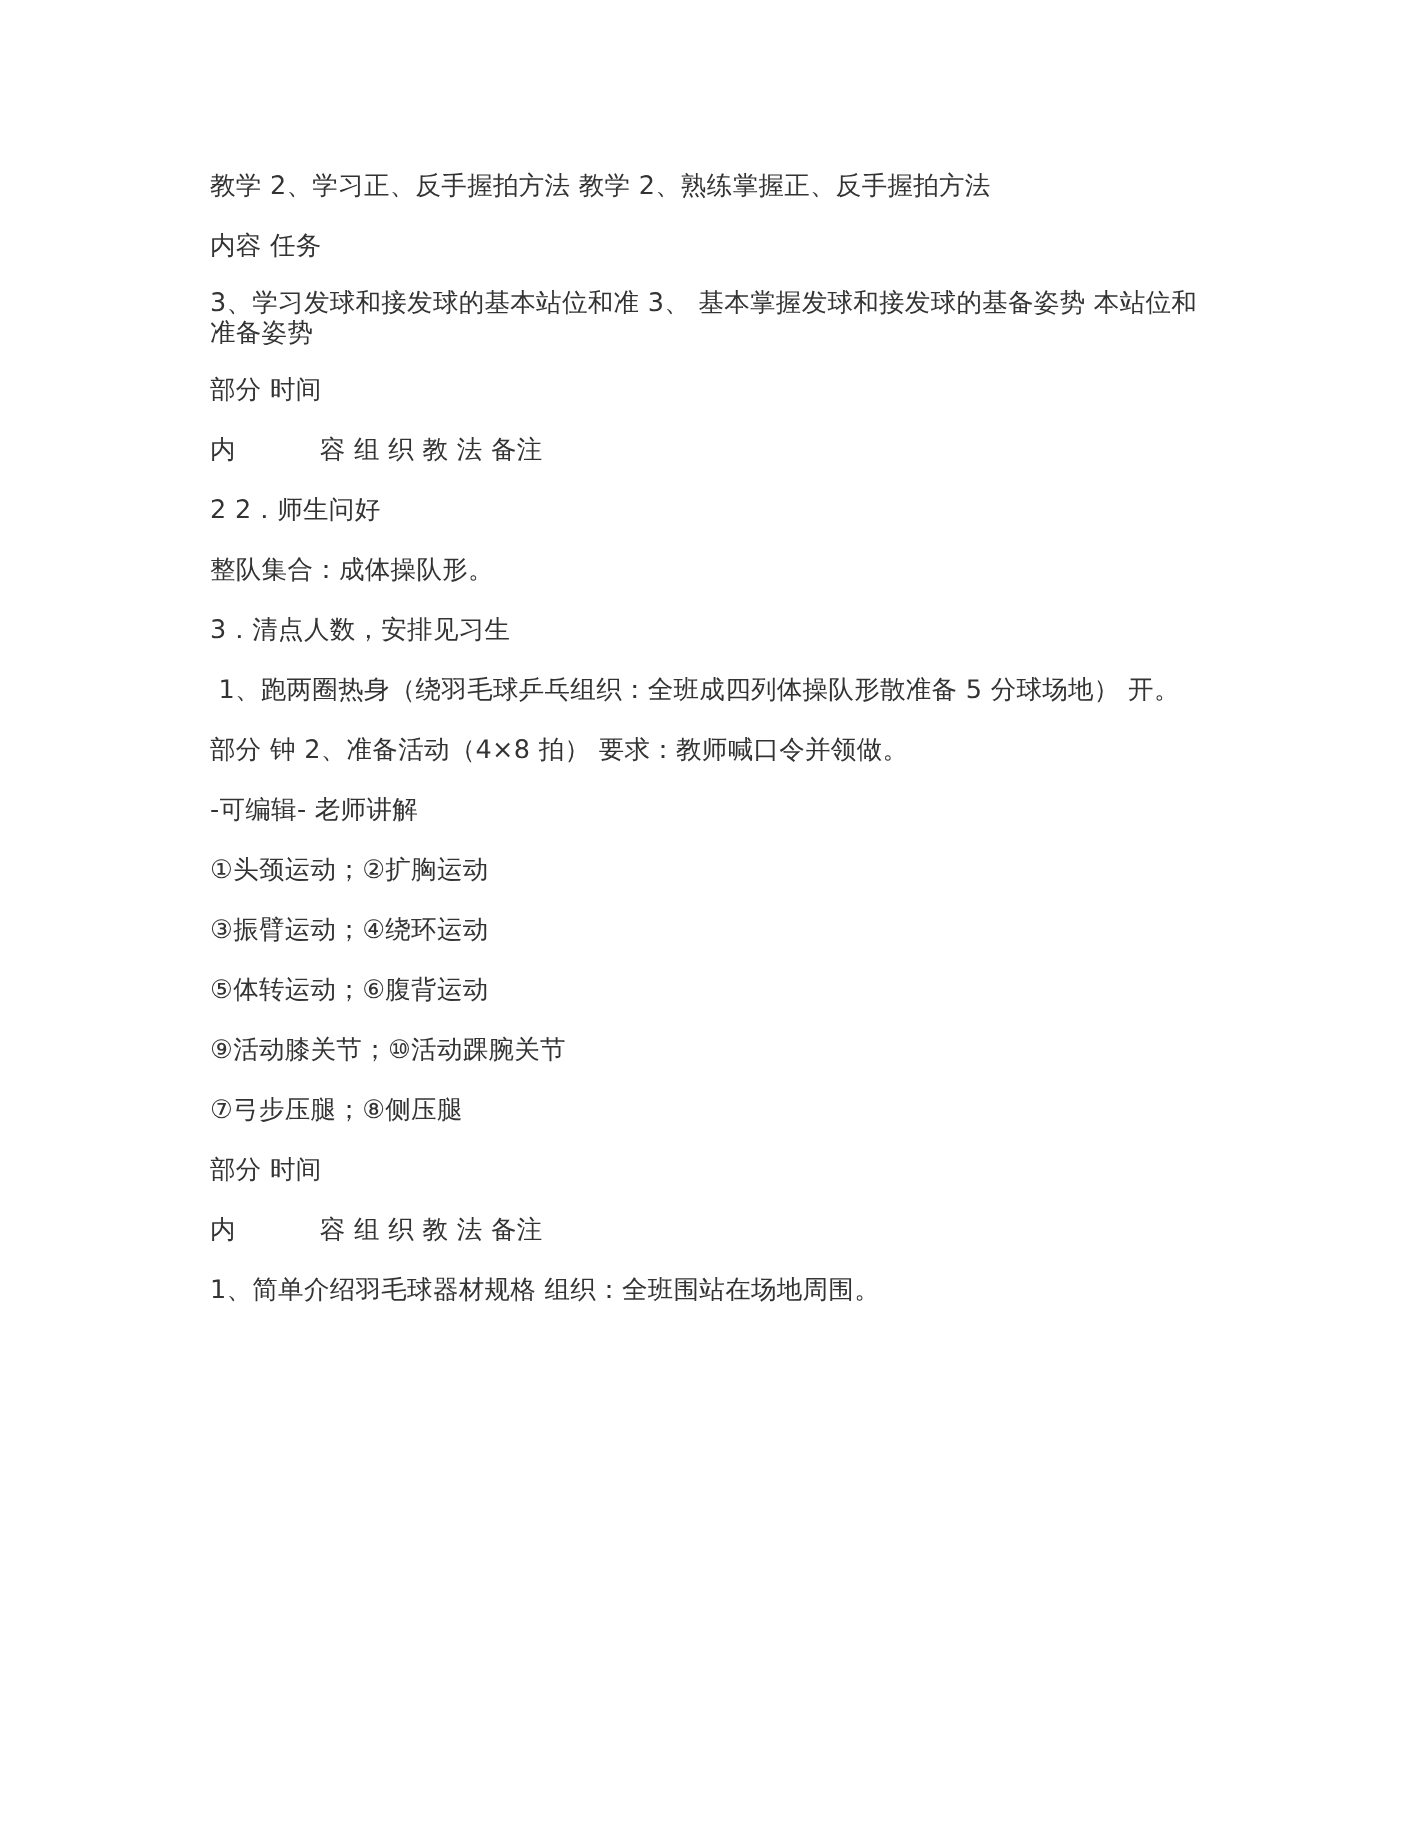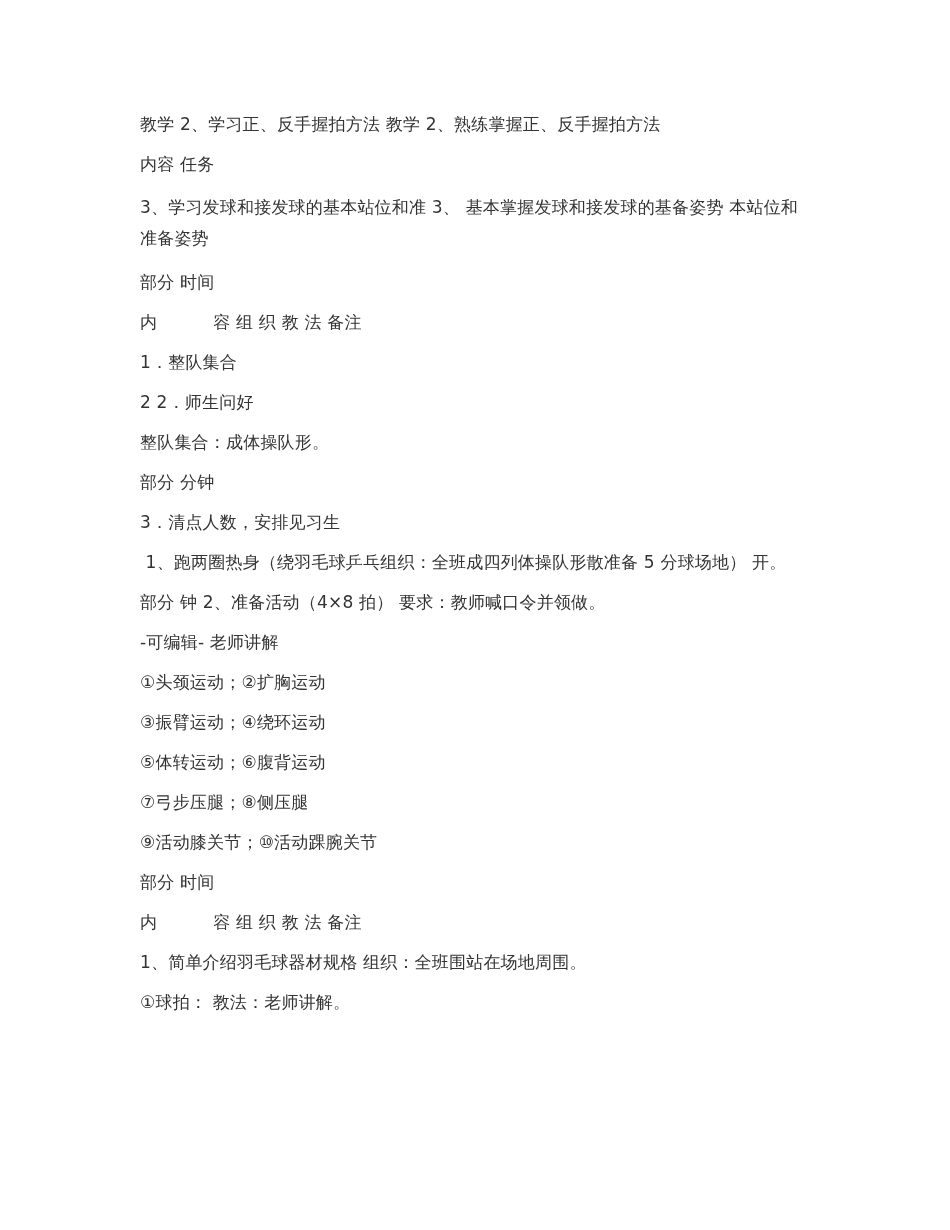--- a/index.html
+++ b/index.html
@@ -1,40 +1,37 @@
 <!DOCTYPE html>
 <html><head>
 <meta charset="utf-8">
 <style>
   html, body { margin: 0; padding: 0; background: #ffffff; }
   body { width: 950px; height: 1230px; position: relative; overflow: hidden;
          font-family: "DejaVu Sans", "Liberation Sans", sans-serif; color: #333333; }
   .page { position: absolute; left: 140px; top: 112px; width: 672px; }
   .p { font-size: 17px; line-height: 24px; margin: 0 0 16px 0; white-space: pre-wrap; letter-spacing: 0.2px; }
-  .p.wrap { line-height: 31px; }
+  .p.wrap { line-height: 20px; }
 </style>
 </head>
 <body>
 
 <div class="page">
   <p class="p">教学 2、学习正、反手握拍方法 教学 2、熟练掌握正、反手握拍方法</p>
   <p class="p">内容 任务</p>
   <p class="p wrap">3、学习发球和接发球的基本站位和准 3、 基本掌握发球和接发球的基备姿势 本站位和准备姿势</p>
   <p class="p">部分 时间</p>
   <p class="p">内          容 组 织 教 法 备注</p>
-  <p class="p">1．整队集合</p>
   <p class="p">2 2．师生问好</p>
   <p class="p">整队集合：成体操队形。</p>
-  <p class="p">部分 分钟</p>
   <p class="p">3．清点人数，安排见习生</p>
   <p class="p"> 1、跑两圈热身（绕羽毛球乒乓组织：全班成四列体操队形散准备 5 分球场地） 开。</p>
   <p class="p">部分 钟 2、准备活动（4×8 拍） 要求：教师喊口令并领做。</p>
   <p class="p">-可编辑- 老师讲解</p>
   <p class="p">①头颈运动；②扩胸运动</p>
   <p class="p">③振臂运动；④绕环运动</p>
   <p class="p">⑤体转运动；⑥腹背运动</p>
+  <p class="p">⑨活动膝关节；⑩活动踝腕关节</p>
   <p class="p">⑦弓步压腿；⑧侧压腿</p>
-  <p class="p">⑨活动膝关节；⑩活动踝腕关节</p>
   <p class="p">部分 时间</p>
   <p class="p">内          容 组 织 教 法 备注</p>
   <p class="p">1、简单介绍羽毛球器材规格 组织：全班围站在场地周围。</p>
-  <p class="p">①球拍： 教法：老师讲解。</p>
 </div>
 
 </body></html>

